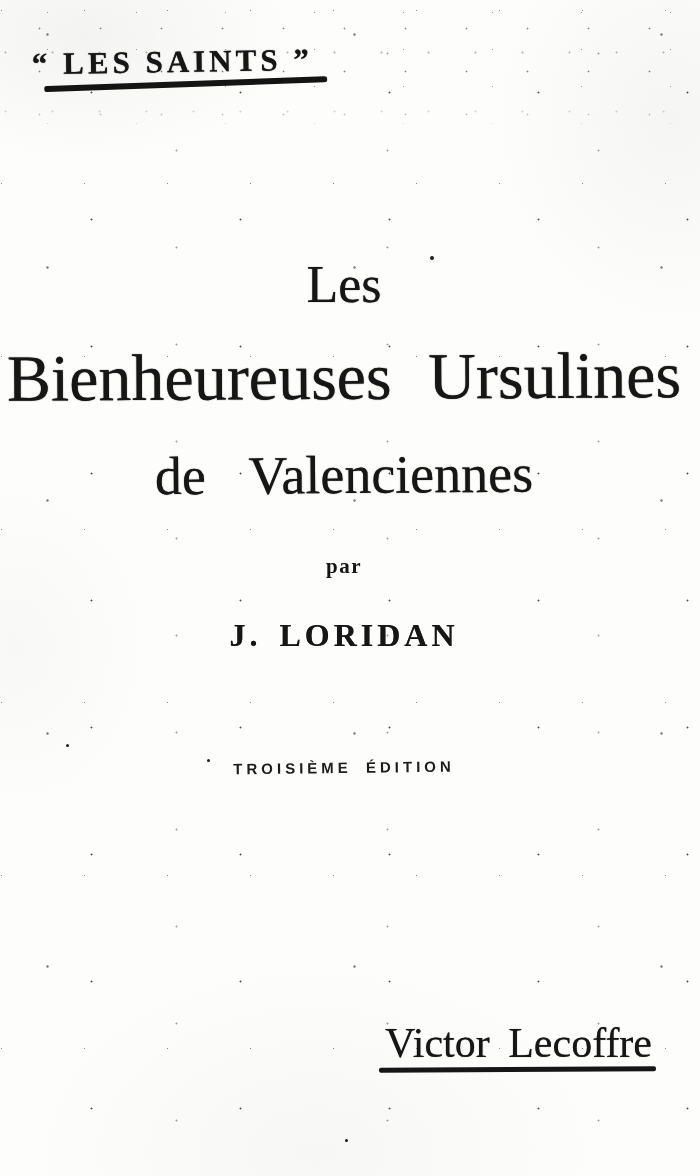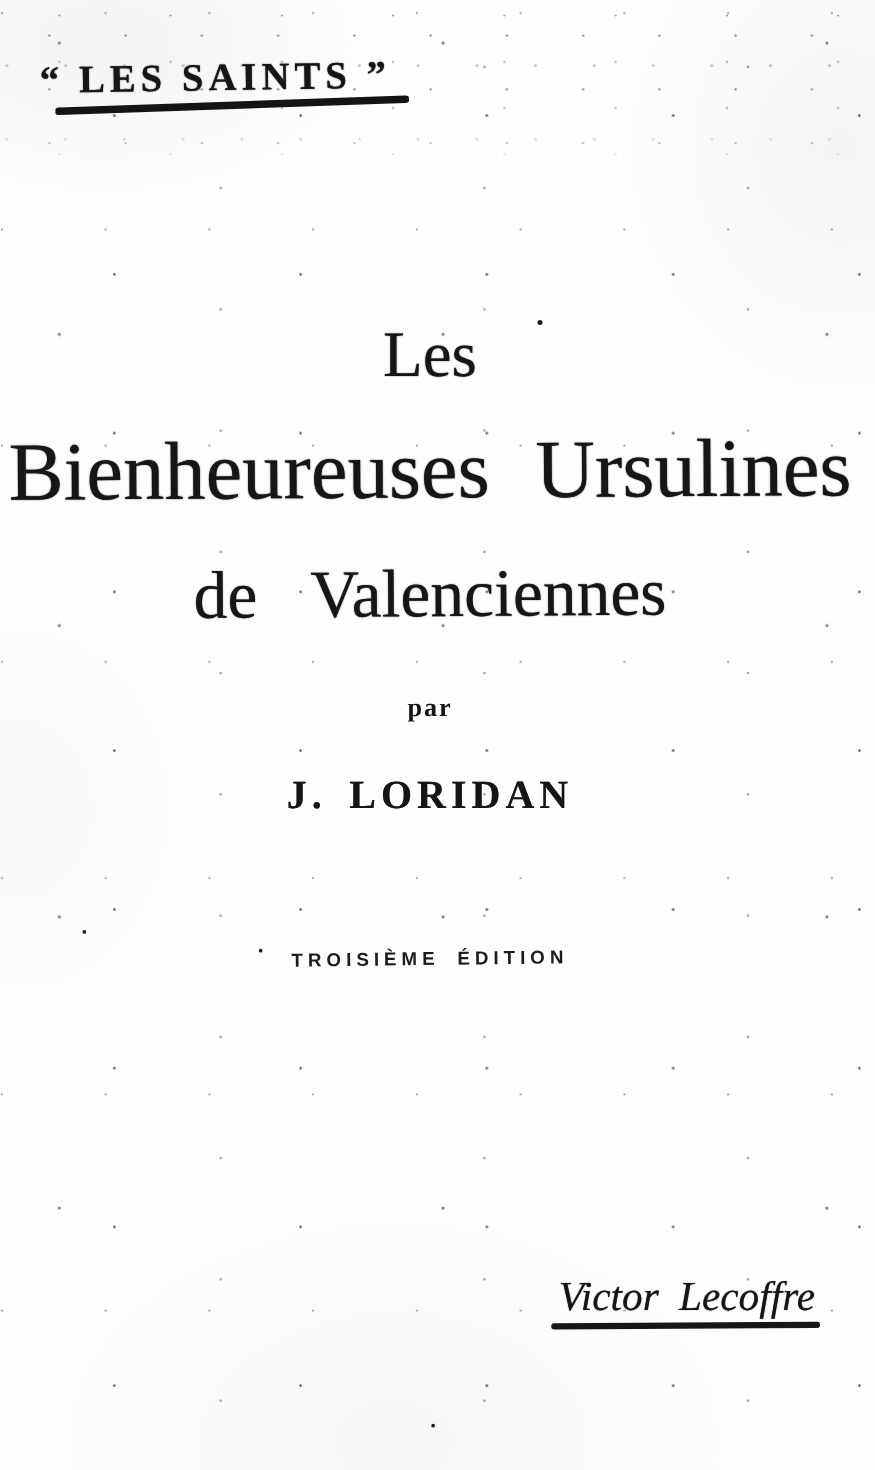--- a/index.html
+++ b/index.html
@@ -87,21 +87,21 @@
   .t-edition {
     top: 760px; font-size: 15px;
     font-family: "Liberation Sans", sans-serif; font-weight: bold;
     letter-spacing: 4px; word-spacing: 6px; color: #1c1c1c;
     transform: rotate(-0.7deg);
   }
 
   
   .publisher { position: absolute; right: 48px; top: 1022px; text-align: center; }
   .publisher-name {
-    font-style: italic; font-size: 33px; word-spacing: 8px;
+    font-size: 42px; word-spacing: 8px;
     white-space: nowrap; line-height: 1;
     text-shadow: 0 0 0.8px rgba(20,20,20,0.8);
   }
   .publisher-underline {
     height: 5px; background: #161616;
     margin: 3px -4px 0 -6px;
     transform: rotate(-0.3deg);
     border-radius: 2px;
   }
 </style>

